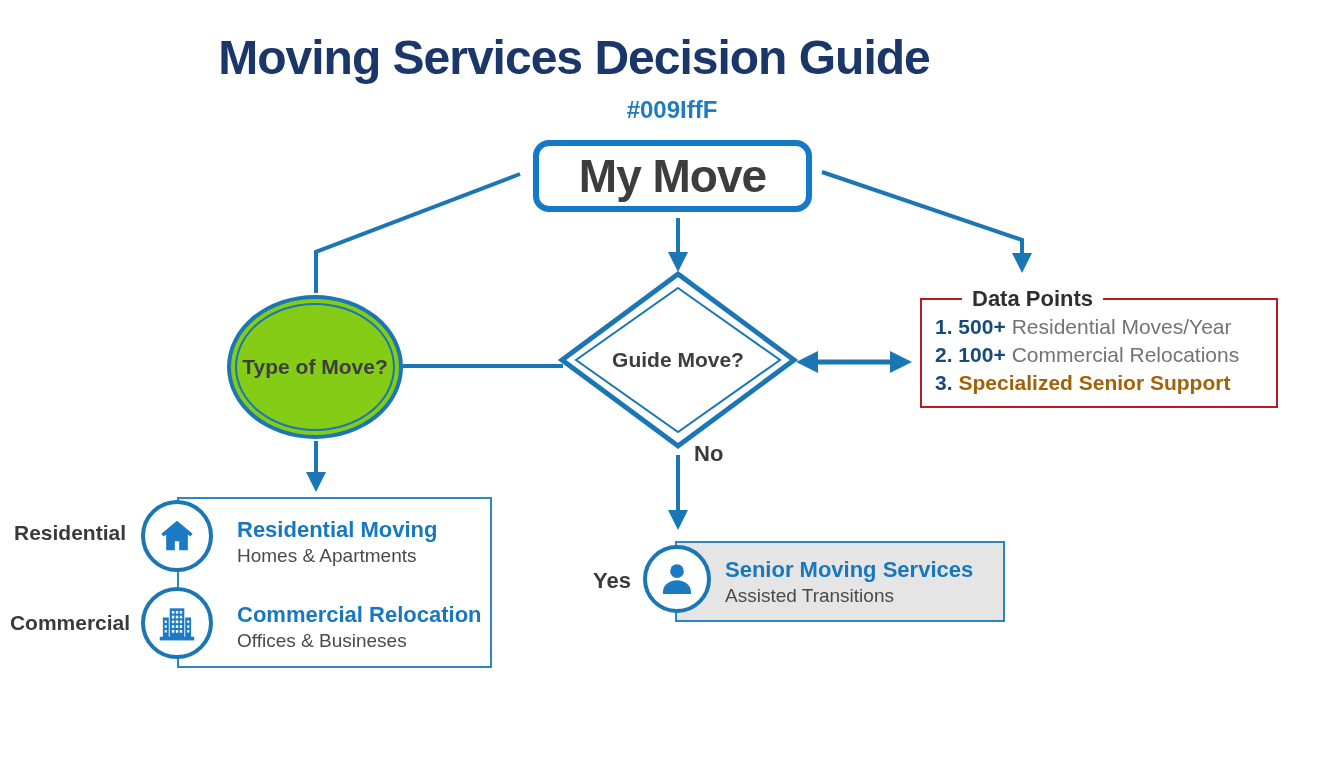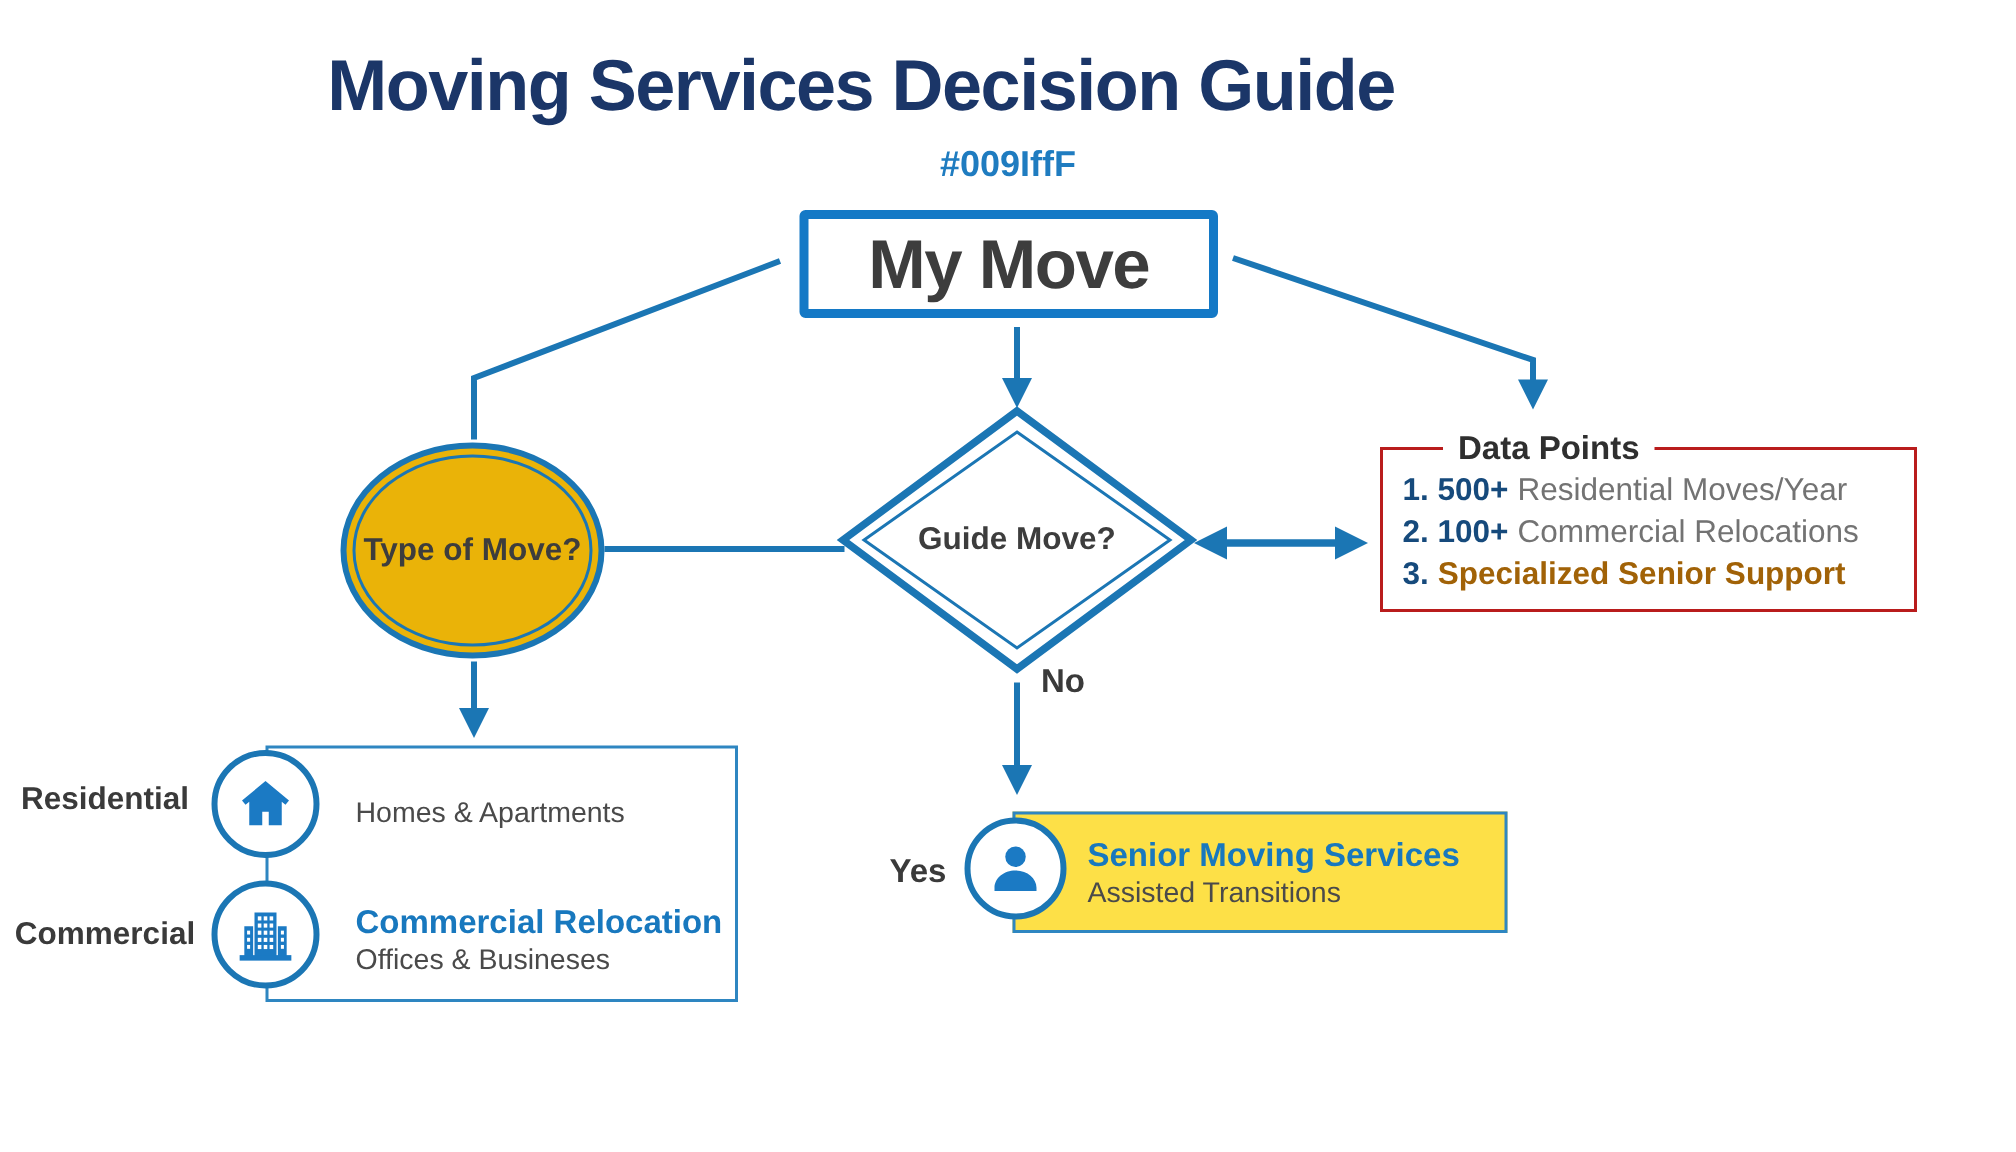--- a/index.html
+++ b/index.html
@@ -19,29 +19,29 @@
     left:0;top:96px;width:1344px;text-align:center;
     font-size:24px;font-weight:bold;color:#1f7cc0;
   }
 
   
   #connectors{position:absolute;left:0;top:0;}
 
   
   .my-move{
     left:533px;top:140px;width:279px;height:72px;box-sizing:border-box;
-    border:6px solid #1479c6;border-radius:4px;background:#fff;
+    border:6px solid #1479c6;border-radius:16px;background:#fff;
     display:flex;align-items:center;justify-content:center;
     font-size:46px;font-weight:bold;color:#3d3d3d;letter-spacing:-1px;
   }
 
   
   .ellipse-outer{
     left:227px;top:295px;width:176px;height:144px;box-sizing:border-box;
-    border:4px solid #1b76b4;border-radius:50%;background:#eab308;
+    border:4px solid #1b76b4;border-radius:50%;background:#84cc16;
   }
   .ellipse-inner{
     position:absolute;left:4px;top:4px;right:4px;bottom:4px;
     border:2px solid #1b76b4;border-radius:50%;
     display:flex;align-items:center;justify-content:center;
     font-size:21px;font-weight:bold;color:#3d3d3d;white-space:nowrap;
   }
 
   
   .diamond-label{
@@ -73,21 +73,21 @@
     position:absolute;left:58px;width:250px;height:85px;
     display:flex;flex-direction:column;justify-content:center;
   }
   .row-residential{top:0;}
   .row-commercial{top:85px;}
   .outcome-title{font-size:22px;font-weight:bold;color:#1878be;white-space:nowrap;}
   .outcome-sub{font-size:19px;color:#4a4a4a;white-space:nowrap;margin-top:2px;}
 
   .senior-box{
     left:675px;top:541px;width:330px;height:81px;box-sizing:border-box;
-    border:2px solid #2e86c1;background:#fde047;
+    border:2px solid #2e86c1;background:#e5e5e5;
     display:flex;flex-direction:column;justify-content:center;padding-left:48px;
   }
 
   
   .circle{
     position:absolute;border-radius:50%;background:#fff;box-sizing:border-box;
     border:4px solid #1b76b4;display:flex;align-items:center;justify-content:center;
   }
   .circle-house{left:141px;top:500px;width:72px;height:72px;}
   .circle-building{left:141px;top:587px;width:72px;height:72px;}
@@ -149,20 +149,21 @@
   <div class="dp-item">
     <span class="dp-prefix">2. 100+</span><span class="dp-rest-blue">Commercial Relocations</span>
   </div>
   <div class="dp-item">
     <span class="dp-prefix">3.</span><span class="dp-rest-dark">Specialized Senior Support</span>
   </div>
 </div>
 
 <div class="abs type-box">
   <div class="outcome-row row-residential">
+    <div class="outcome-title">Residential Moving</div>
     <div class="outcome-sub">Homes &amp; Apartments</div>
   </div>
   <div class="outcome-row row-commercial">
     <div class="outcome-title">Commercial Relocation</div>
     <div class="outcome-sub">Offices &amp; Busineses</div>
   </div>
 </div>
 
 <div class="abs senior-box">
   <div class="outcome-title">Senior Moving Services</div>

